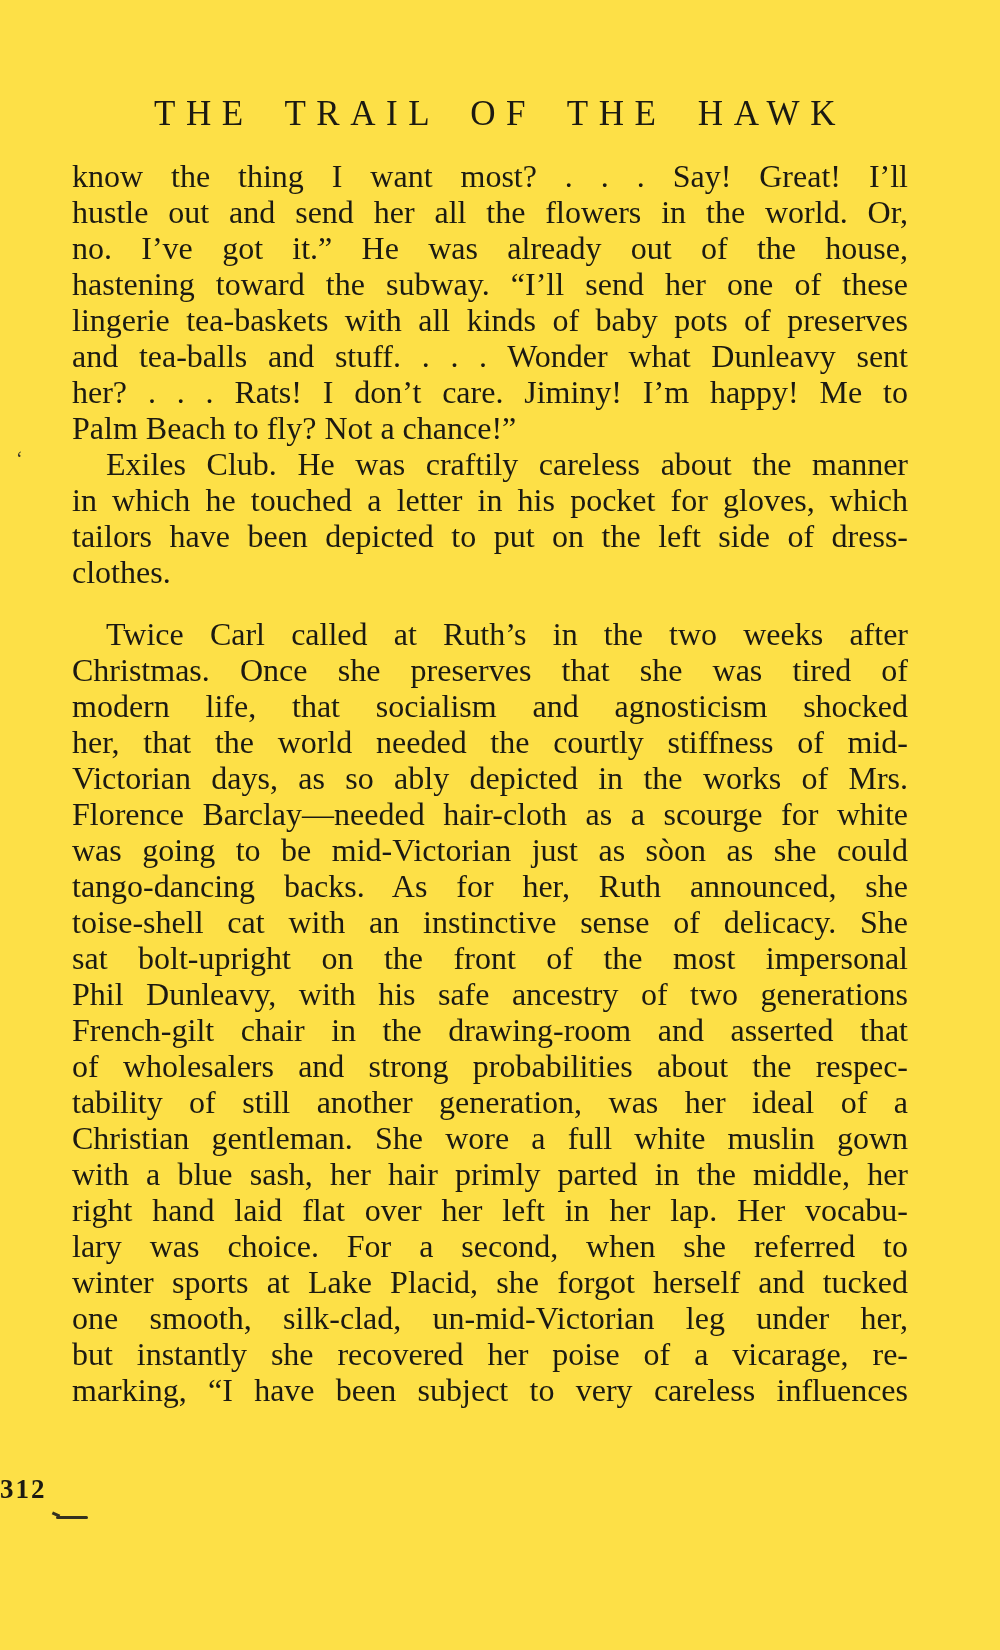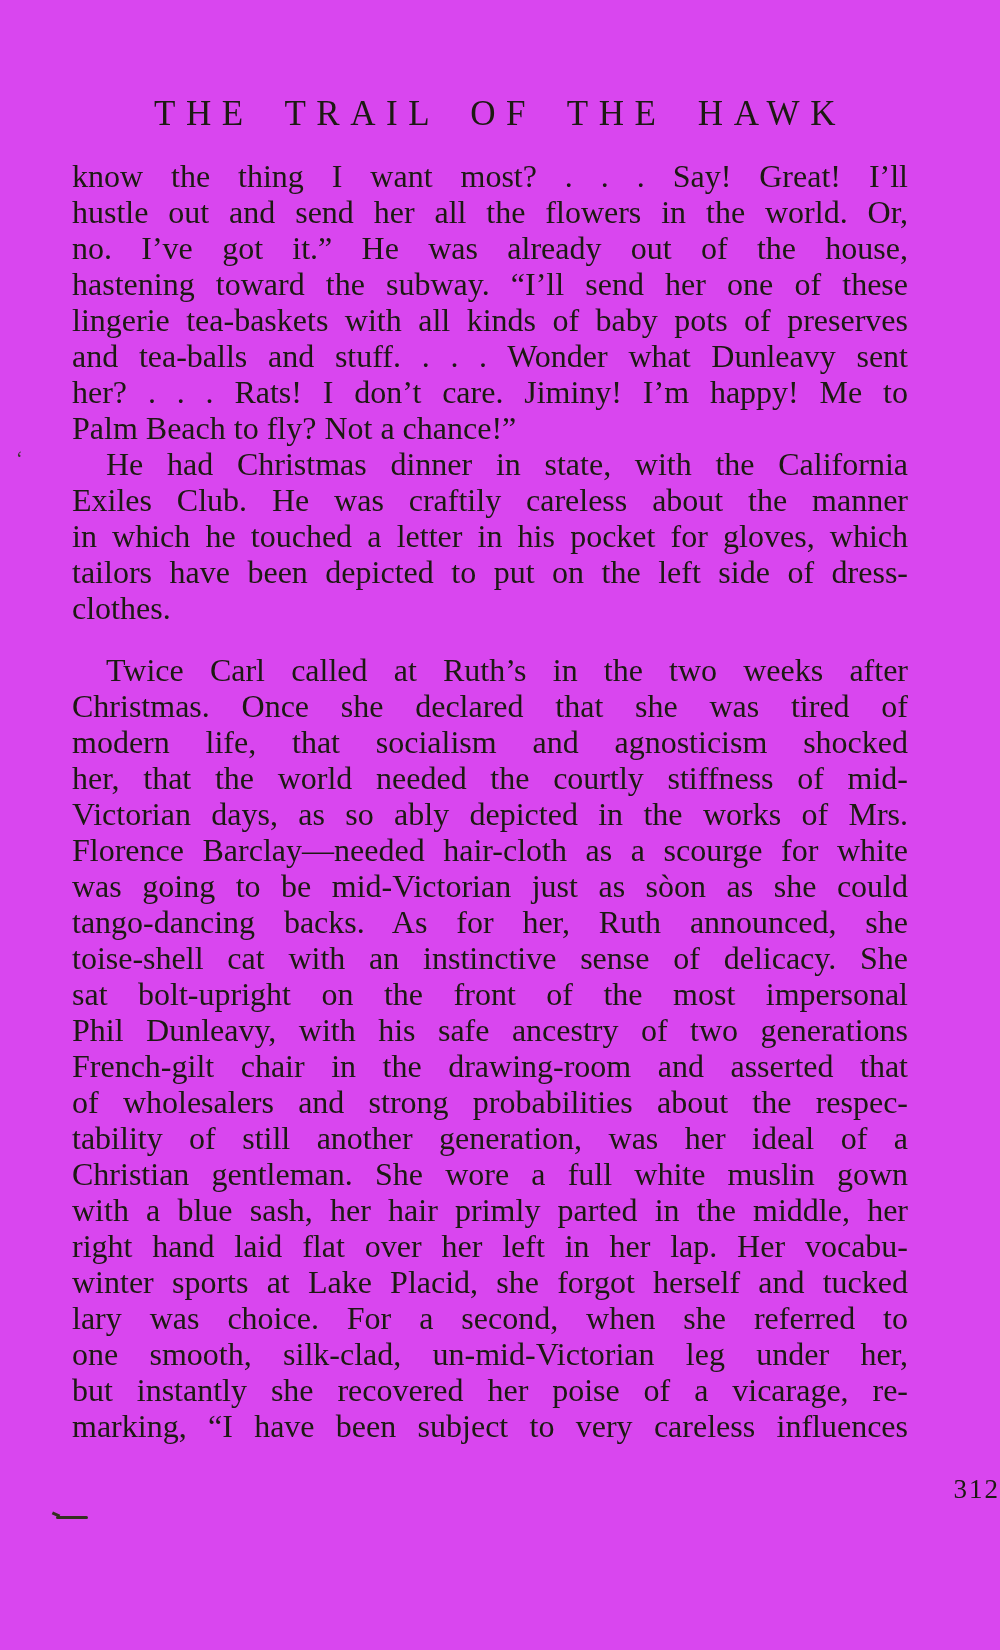--- a/index.html
+++ b/index.html
@@ -1,21 +1,21 @@
 <!DOCTYPE html>
 <html><head>
 <meta charset="utf-8">
 <style>
   html, body { margin: 0; padding: 0; background: #e9e4d2; }
   .page {
     position: relative;
     width: 1000px;
     height: 1650px;
     margin: 0 auto;
-    background: #d946ef;
+    background: #fde047;
     color: #1c1a12;
     font-family: "Liberation Serif", "DejaVu Serif", serif;
     overflow: hidden;
   }
   .running-head {
     position: absolute;
     top: 94px;
     left: 0;
     width: 100%;
     text-align: center;
@@ -39,23 +39,24 @@
   .line {
     text-align: justify;
     text-align-last: justify;
   }
   .line.last { text-align-last: left; }
   .folio {
     position: absolute;
     top: 1474px;
     left: 0;
     width: 100%;
-    text-align: right;
+    text-align: left;
     font-size: 27px;
     letter-spacing: 2px;
+    font-weight: bold;
   }
   .margin-mark {
     position: absolute;
     left: 16px;
     top: 448px;
     font-size: 20px;
     color: #3a372c;
   }
   .footer-artifact {
     position: absolute;
@@ -88,46 +89,45 @@
         <div class="line">know the thing I want most? . . . Say! Great! I’ll</div>
         <div class="line">hustle out and send her all the flowers in the world. Or,</div>
         <div class="line">no. I’ve got it.” He was already out of the house,</div>
         <div class="line">hastening toward the subway. “I’ll send her one of these</div>
         <div class="line">lingerie tea-baskets with all kinds of baby pots of preserves</div>
         <div class="line">and tea-balls and stuff. . . . Wonder what Dunleavy sent</div>
         <div class="line">her? . . . Rats! I don’t care. Jiminy! I’m happy! Me to</div>
         <div class="line last">Palm Beach to fly? Not a chance!”</div>
       </div>
       <div class="paragraph indent">
-        <div class="line">He had Christmas dinner in state, with the California</div>
         <div class="line">Exiles Club. He was craftily careless about the manner</div>
         <div class="line">in which he touched a letter in his pocket for gloves, which</div>
         <div class="line">tailors have been depicted to put on the left side of dress-</div>
         <div class="line last">clothes.</div>
       </div>
       <div class="paragraph indent break">
         <div class="line">Twice Carl called at Ruth’s in the two weeks after</div>
-        <div class="line">Christmas. Once she declared that she was tired of</div>
+        <div class="line">Christmas. Once she preserves that she was tired of</div>
         <div class="line">modern life, that socialism and agnosticism shocked</div>
         <div class="line">her, that the world needed the courtly stiffness of mid-</div>
         <div class="line">Victorian days, as so ably depicted in the works of Mrs.</div>
         <div class="line">Florence Barclay—needed hair-cloth as a scourge for white</div>
         <div class="line">was going to be mid-Victorian just as sòon as she could</div>
         <div class="line">tango-dancing backs. As for her, Ruth announced, she</div>
         <div class="line">toise-shell cat with an instinctive sense of delicacy. She</div>
         <div class="line">sat bolt-upright on the front of the most impersonal</div>
         <div class="line">Phil Dunleavy, with his safe ancestry of two generations</div>
         <div class="line">French-gilt chair in the drawing-room and asserted that</div>
         <div class="line">of wholesalers and strong probabilities about the respec-</div>
         <div class="line">tability of still another generation, was her ideal of a</div>
         <div class="line">Christian gentleman. She wore a full white muslin gown</div>
         <div class="line">with a blue sash, her hair primly parted in the middle, her</div>
         <div class="line">right hand laid flat over her left in her lap. Her vocabu-</div>
+        <div class="line">lary was choice. For a second, when she referred to</div>
         <div class="line">winter sports at Lake Placid, she forgot herself and tucked</div>
-        <div class="line">lary was choice. For a second, when she referred to</div>
         <div class="line">one smooth, silk-clad, un-mid-Victorian leg under her,</div>
         <div class="line">but instantly she recovered her poise of a vicarage, re-</div>
         <div class="line">marking, “I have been subject to very careless influences</div>
       </div>
     </div>
 
   <div class="margin-mark">‘</div>
 
   <div class="folio">312</div>
 

